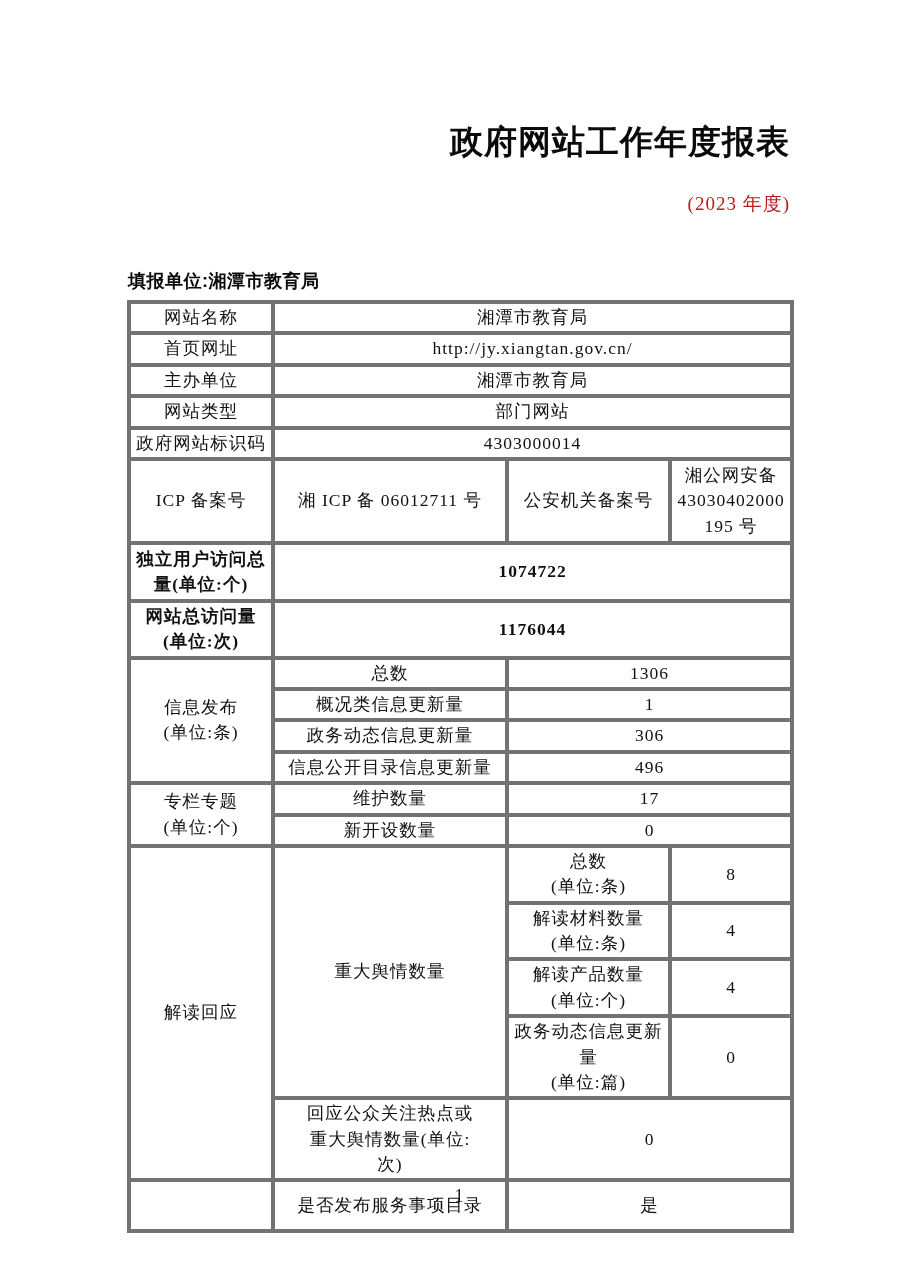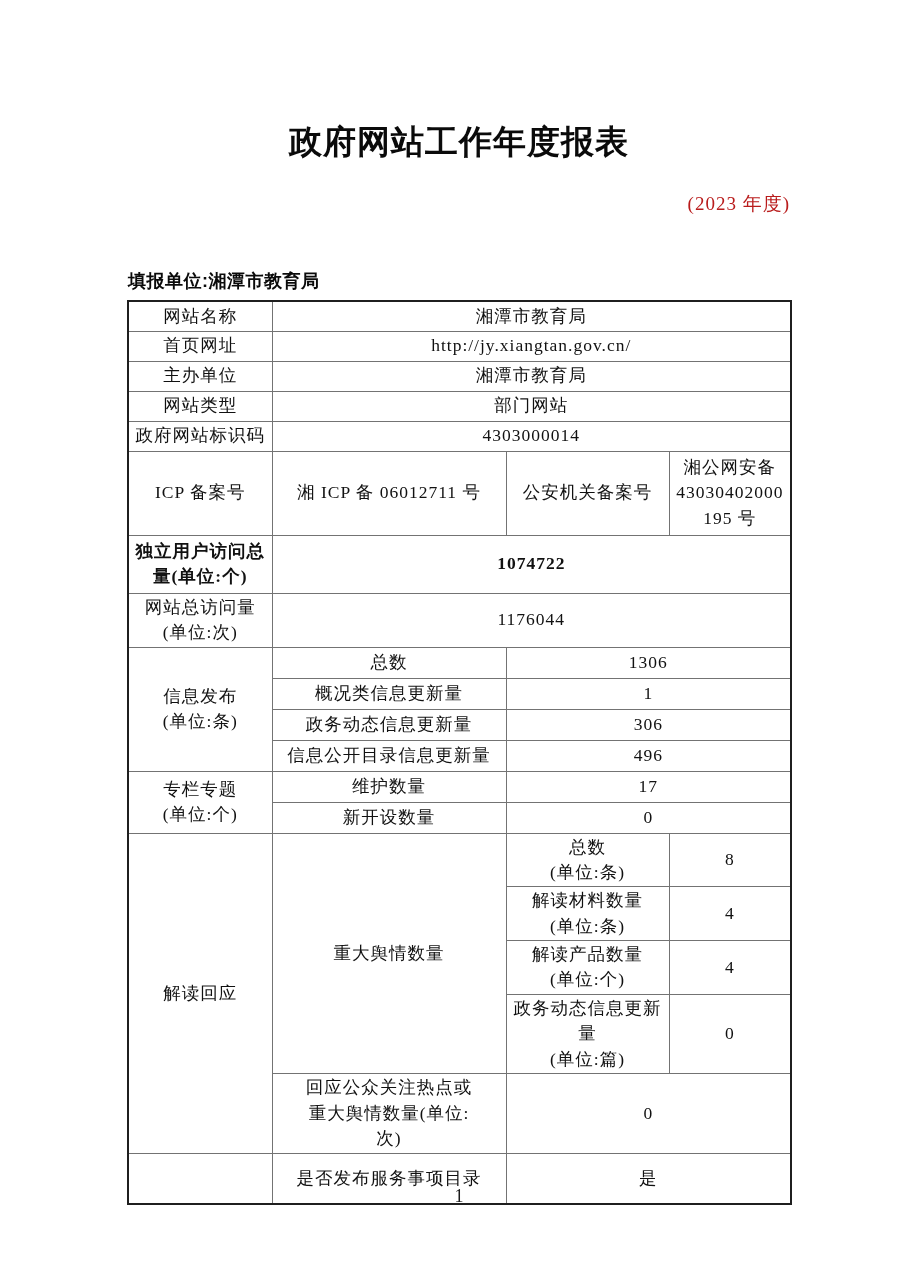--- a/index.html
+++ b/index.html
@@ -10,21 +10,21 @@
     position: relative;
     font-family: "Liberation Serif", "DejaVu Serif", serif;
     color: #111111;
     overflow: hidden;
   }
   .doc-title {
     position: absolute;
     left: 128px;
     width: 662px;
     top: 120px;
-    text-align: center;
+    text-align: right;
     font-family: "Liberation Sans", "DejaVu Sans", sans-serif;
     font-weight: bold;
     font-size: 33px;
     letter-spacing: 1px;
     color: #0a0a0a;
   }
   .doc-subtitle {
     position: absolute;
     left: 128px;
     width: 662px;
@@ -47,34 +47,34 @@
   table.report {
     position: absolute;
     left: 127px;
     top: 300px;
     width: 663px;
     border-collapse: collapse;
     table-layout: fixed;
     border: 2px solid #1f1f1f;
   }
   table.report td {
-    border: 1px solid #737373;
+    border: 4px solid #737373;
     text-align: center;
     vertical-align: middle;
     font-size: 17.5px;
     letter-spacing: 1px;
     line-height: 1.45;
     padding: 1px 3px;
     white-space: pre-line;
     color: #111111;
   }
   .h30 { height: 30px; }
   .h84 { height: 84px; }
   .h58 { height: 58px; font-weight: bold; }
-  .h54 { height: 54px; }
+  .h54 { height: 54px; font-weight: bold; }
   .h31 { height: 31px; }
   .h51 { height: 51px; }
   .h80 { height: 80px; margin-left: 8px; }
   .h33 { height: 51px; }
   .page-number {
     position: absolute;
     left: 128px;
     width: 662px;
     top: 1186px;
     text-align: center;

